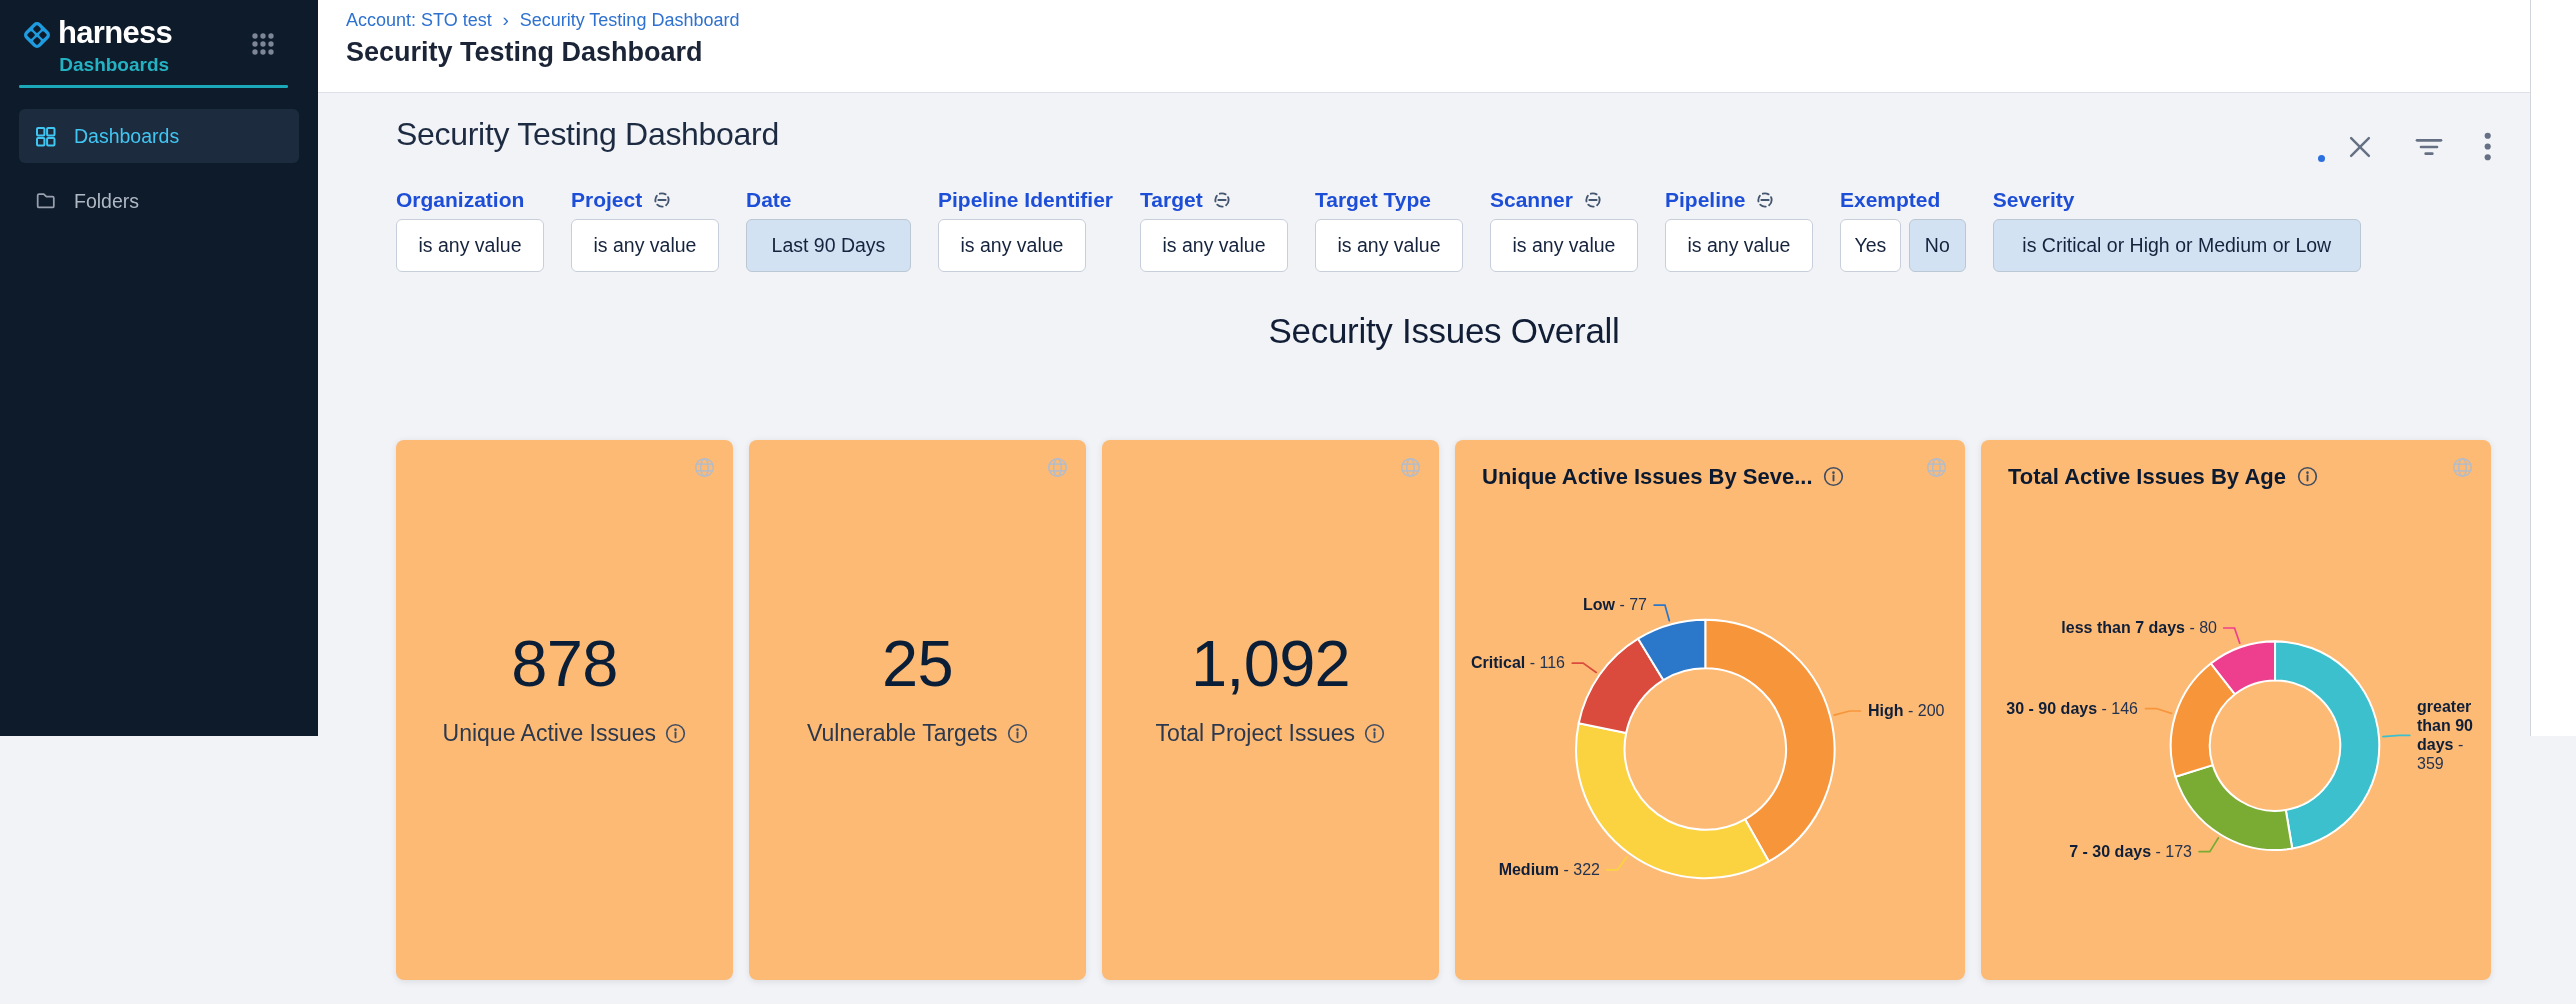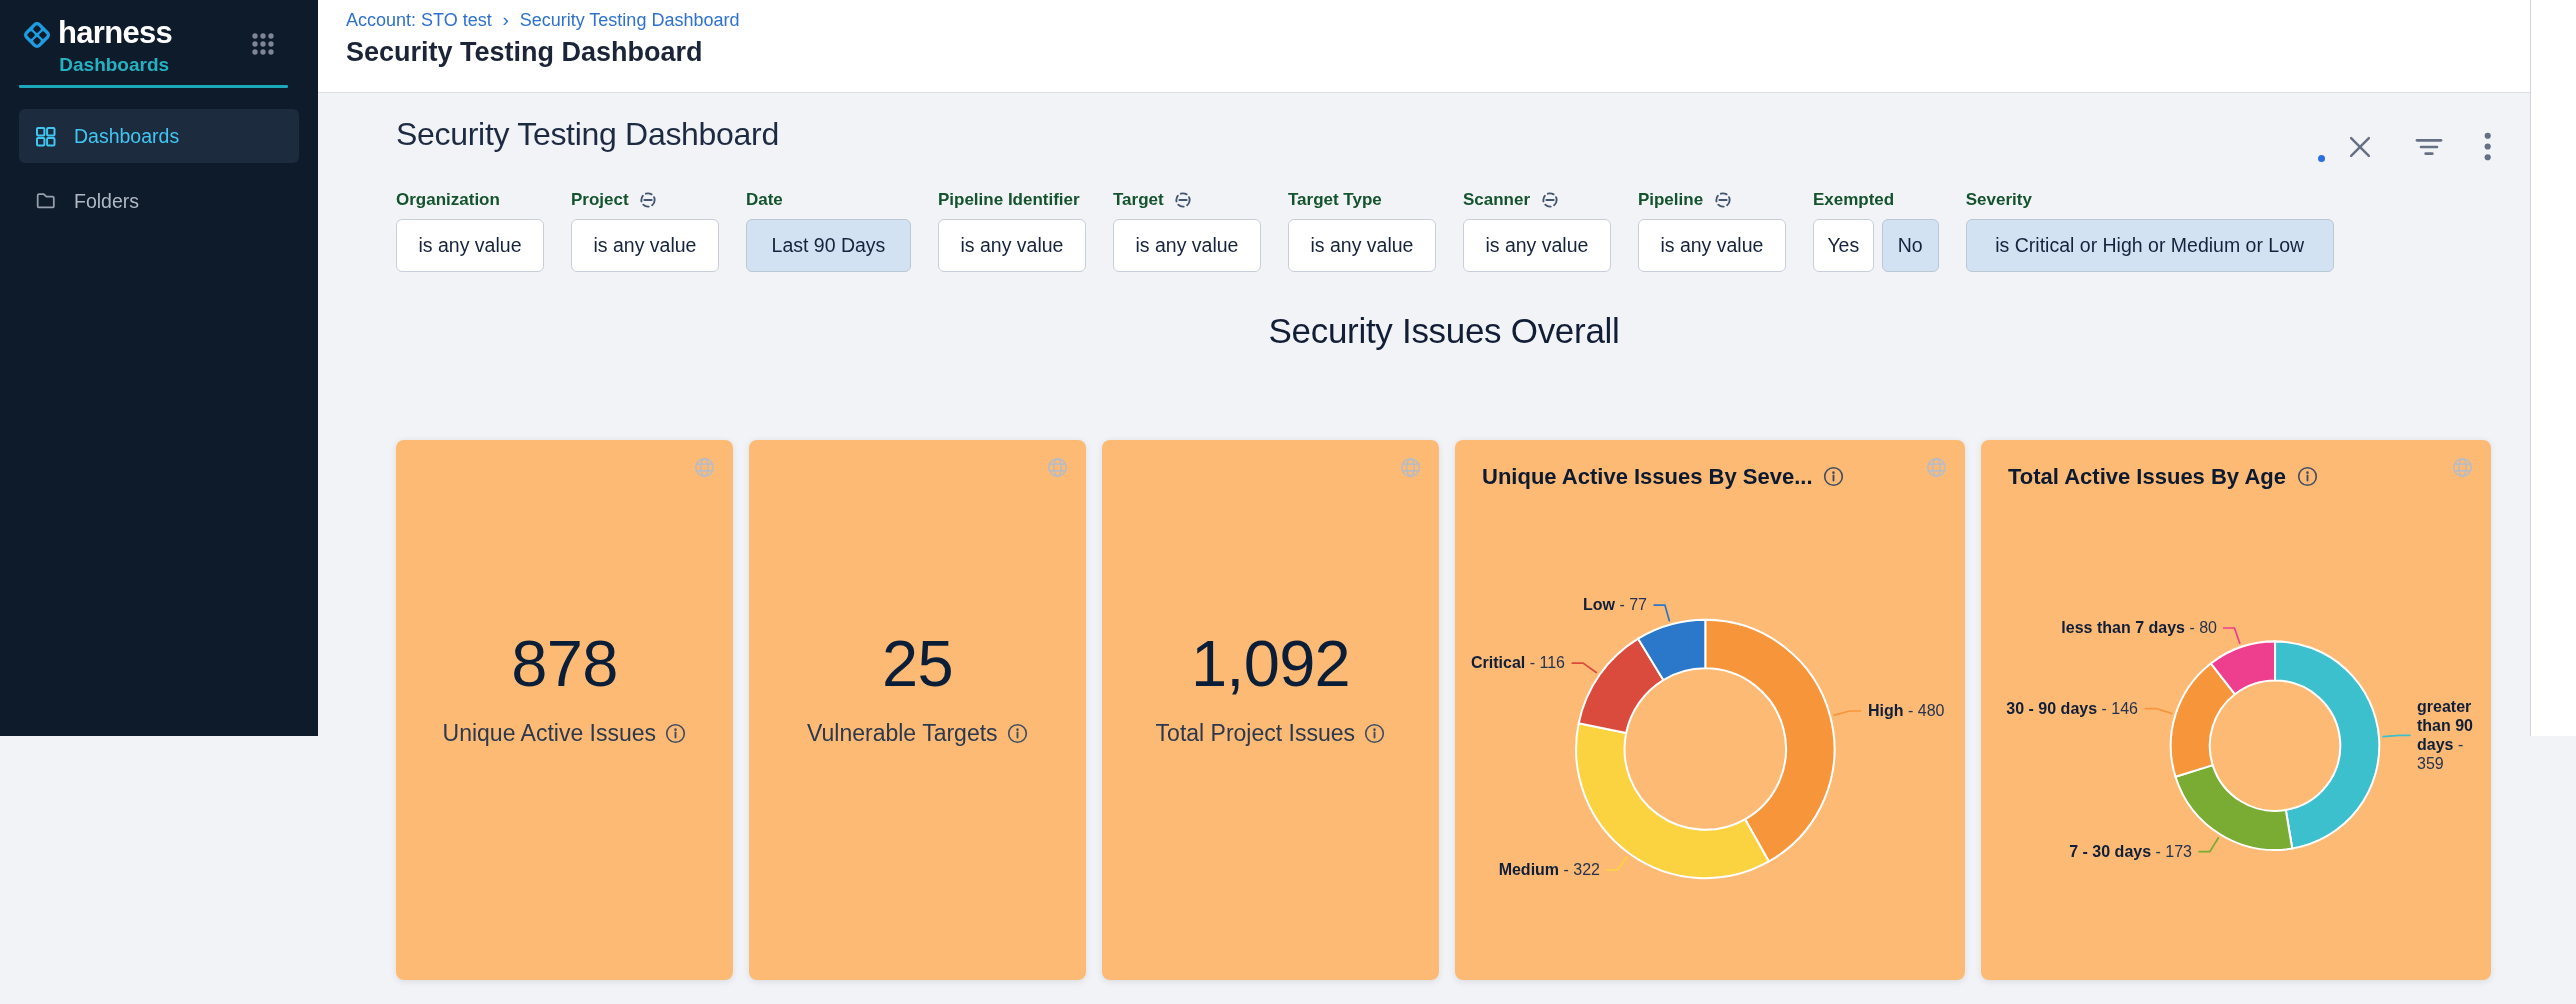--- a/index.html
+++ b/index.html
@@ -37,21 +37,21 @@
   .panel-head { margin-top:23px; display:flex; justify-content:space-between; align-items:flex-start; }
   .panel-title { font-size:32px; font-weight:400; color:#1d2b42; letter-spacing:-0.3px; }
   .panel-actions { display:flex; align-items:center; gap:38px; margin-top:15px; position:relative; padding-left:27px; }
   .cursor-dot { position:absolute; left:0; bottom:0; width:7.4px; height:7.4px; border-radius:50%; background:#2b6fe0; }
   .pa-icon { cursor:pointer; color:#667084; }
 
   
   .filters { margin-top:27px; display:flex; gap:27px; align-items:flex-start; }
   .filter-group { display:flex; flex-direction:column; }
   .filter-label-row { display:flex; align-items:center; gap:10.8px; height:21.5px; }
-  .filter-label { font-size:17px; font-weight:600; color:#14532d; }
+  .filter-label { font-size:21px; font-weight:600; color:#1d4ed8; }
   .link-icon { width:18px; height:18px; color:#44556f; }
   .chip-row { display:flex; gap:8px; margin-top:8px; }
   .chip { height:53px; min-width:143px; border:1.3px solid #c8cfda; border-radius:6px; background:#ffffff;
           display:flex; align-items:center; justify-content:center; padding:0 21.5px;
           font-size:19.5px; color:#15233c; cursor:pointer; }
   .chip--hl { background:#d2e2f3; border-color:#bcc7d4; }
   .chip--sm { min-width:57px; padding:0 13.5px; }
 
   .section-title { margin-top:39px; text-align:center; font-size:35px; font-weight:400; color:#111e36; letter-spacing:-0.3px; }
 
@@ -356,21 +356,21 @@
               <path d="M 372 267 A 192 192 0 0 1 466.5206056419422 626.1222759211962 L 431.07537852621385 563.4514224507477 A 120 120 0 0 0 372 339 Z" fill="#f7953b" stroke="#ffffff" stroke-width="3" stroke-linejoin="round"></path>
               <path d="M 563.4788235218966 408.60297486289124 L 586.6883778881871 402.4942445432417 L 602.6883778881871 402.4942445432417" fill="none" stroke="#f7953b" stroke-width="2.5" stroke-linecap="round"></path>
               <path d="M 466.5206056419422 626.1222759211962 A 192 192 0 0 1 183.848797005097 420.7491854783352 L 254.40549812818563 435.0932409239595 A 120 120 0 0 0 431.07537852621385 563.4514224507477 Z" fill="#fbd341" stroke="#ffffff" stroke-width="3" stroke-linejoin="round"></path>
               <path d="M 255.61852004609034 619.1853648862395 L 241.51167399107098 638.6017727512383 L 225.51167399107098 638.6017727512383" fill="none" stroke="#fbd341" stroke-width="2.5" stroke-linecap="round"></path>
               <path d="M 183.848797005097 420.7491854783352 A 192 192 0 0 1 272.18924781635155 294.9822761146396 L 309.6182798852197 356.48892257164977 A 120 120 0 0 0 254.40549812818563 435.0932409239595 Z" fill="#da4b3e" stroke="#ffffff" stroke-width="3" stroke-linejoin="round"></path>
               <path d="M 209.9760503701826 345.1920927775473 L 190.33678374838655 331.39719493240153 L 174.33678374838655 331.39719493240153" fill="none" stroke="#da4b3e" stroke-width="2.5" stroke-linecap="round"></path>
               <path d="M 272.18924781635155 294.9822761146396 A 192 192 0 0 1 372.0000000000001 267 L 372.00000000000006 339 A 120 120 0 0 0 309.6182798852197 356.48892257164977 Z" fill="#2b77c9" stroke="#ffffff" stroke-width="3" stroke-linejoin="round"></path>
               <path d="M 318.55081383146256 268.3506241869095 L 312.0721245989126 245.24160893683788 L 296.0721245989126 245.24160893683788" fill="none" stroke="#2b77c9" stroke-width="2.5" stroke-linecap="round"></path>
             </svg>
           <div class="label-layer" id="labels-0">
-              <div class="donut-label anchor-left" style="top: 271px; left: 413px; max-width: 96px;"><b>High</b><span> - 480</span></div>
+              <div class="donut-label anchor-left" style="top: 271px; left: 413px; max-width: 96px;"><b>High</b><span> - 200</span></div>
               <div class="donut-label anchor-right" style="top: 430px; right: 365px;"><b>Medium</b><span> - 322</span></div>
               <div class="donut-label anchor-right" style="top: 223px; right: 400px;"><b>Critical</b><span> - 116</span></div>
               <div class="donut-label anchor-right" style="top: 165px; right: 318px;"><b>Low</b><span> - 77</span></div>
             </div>
         </div>
 
         <div class="card card--chart">
           <div class="chart-title-row">
             <span class="chart-title">Total Active Issues By Age</span>
             <svg class="info-icon" viewBox="0 0 31 31">

